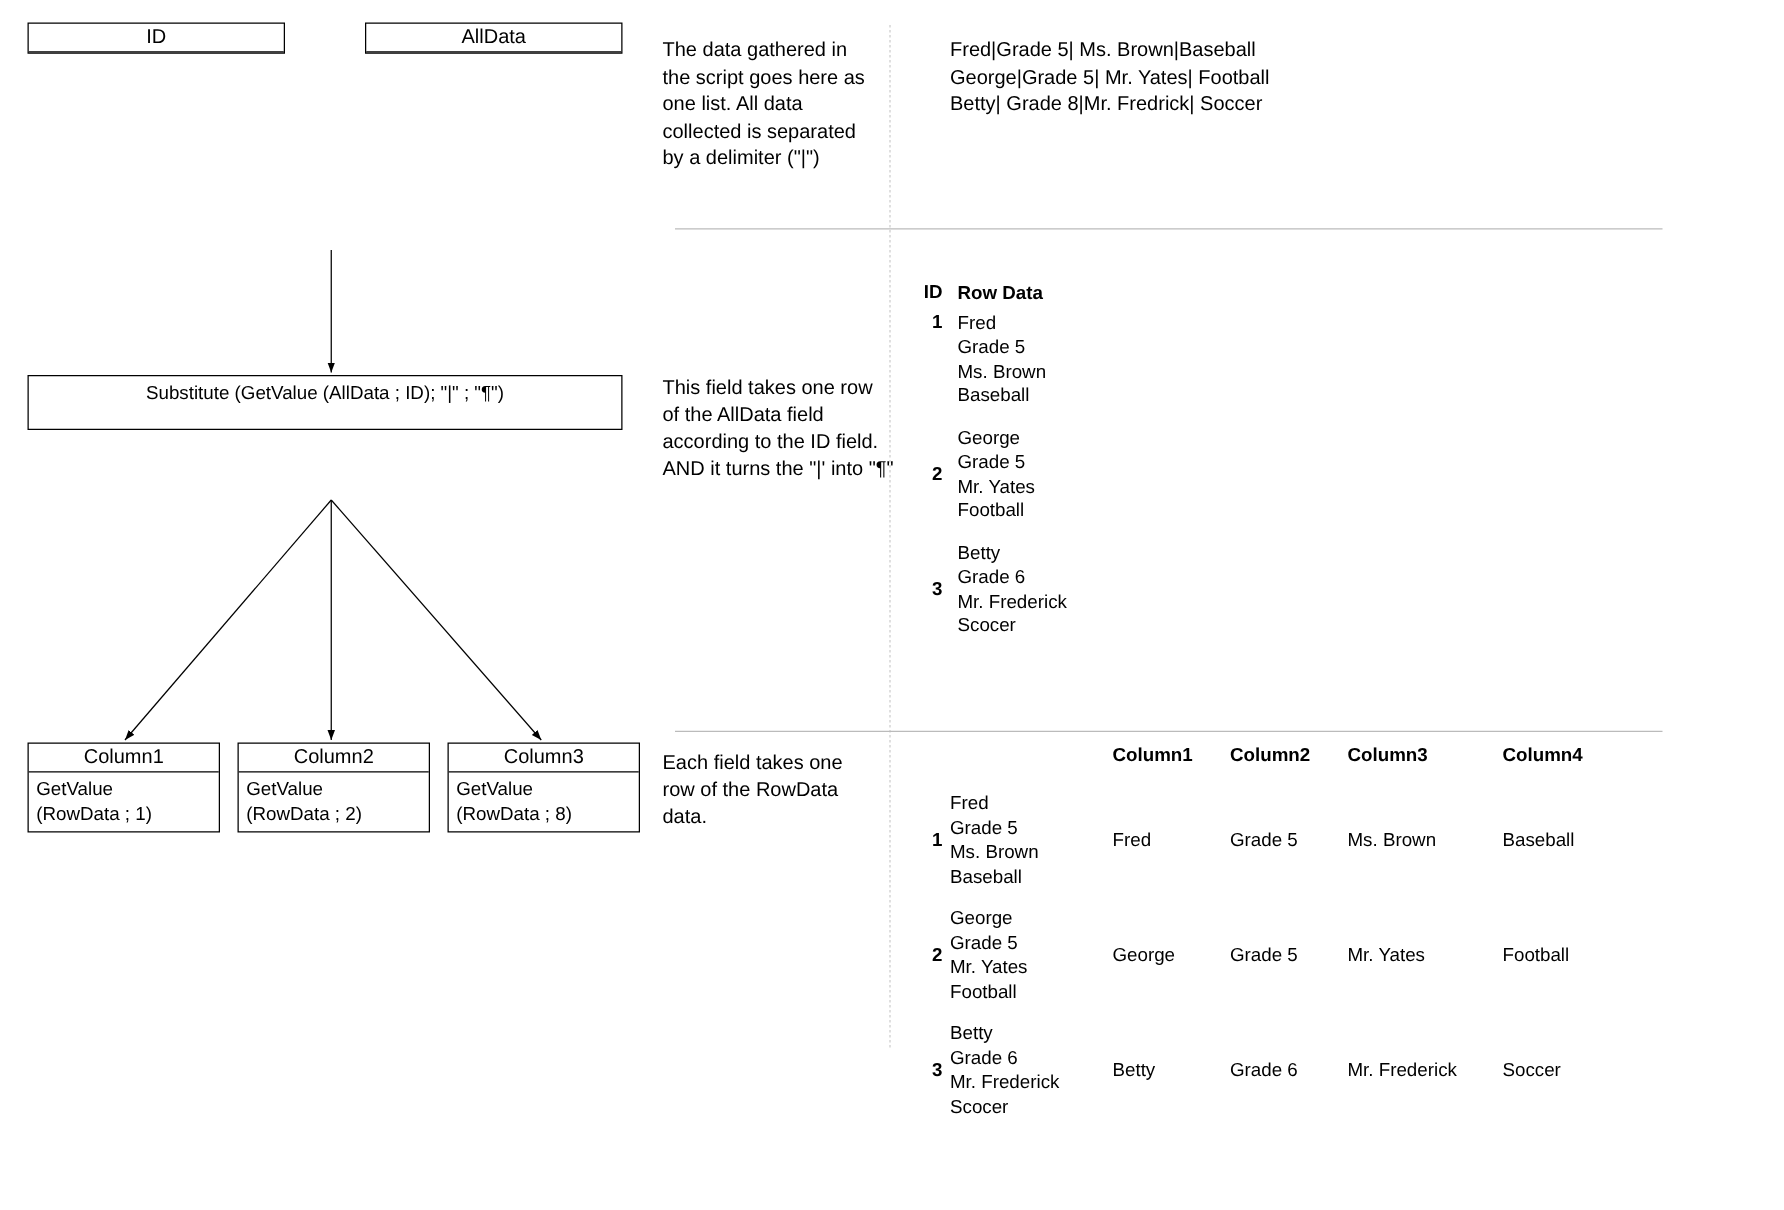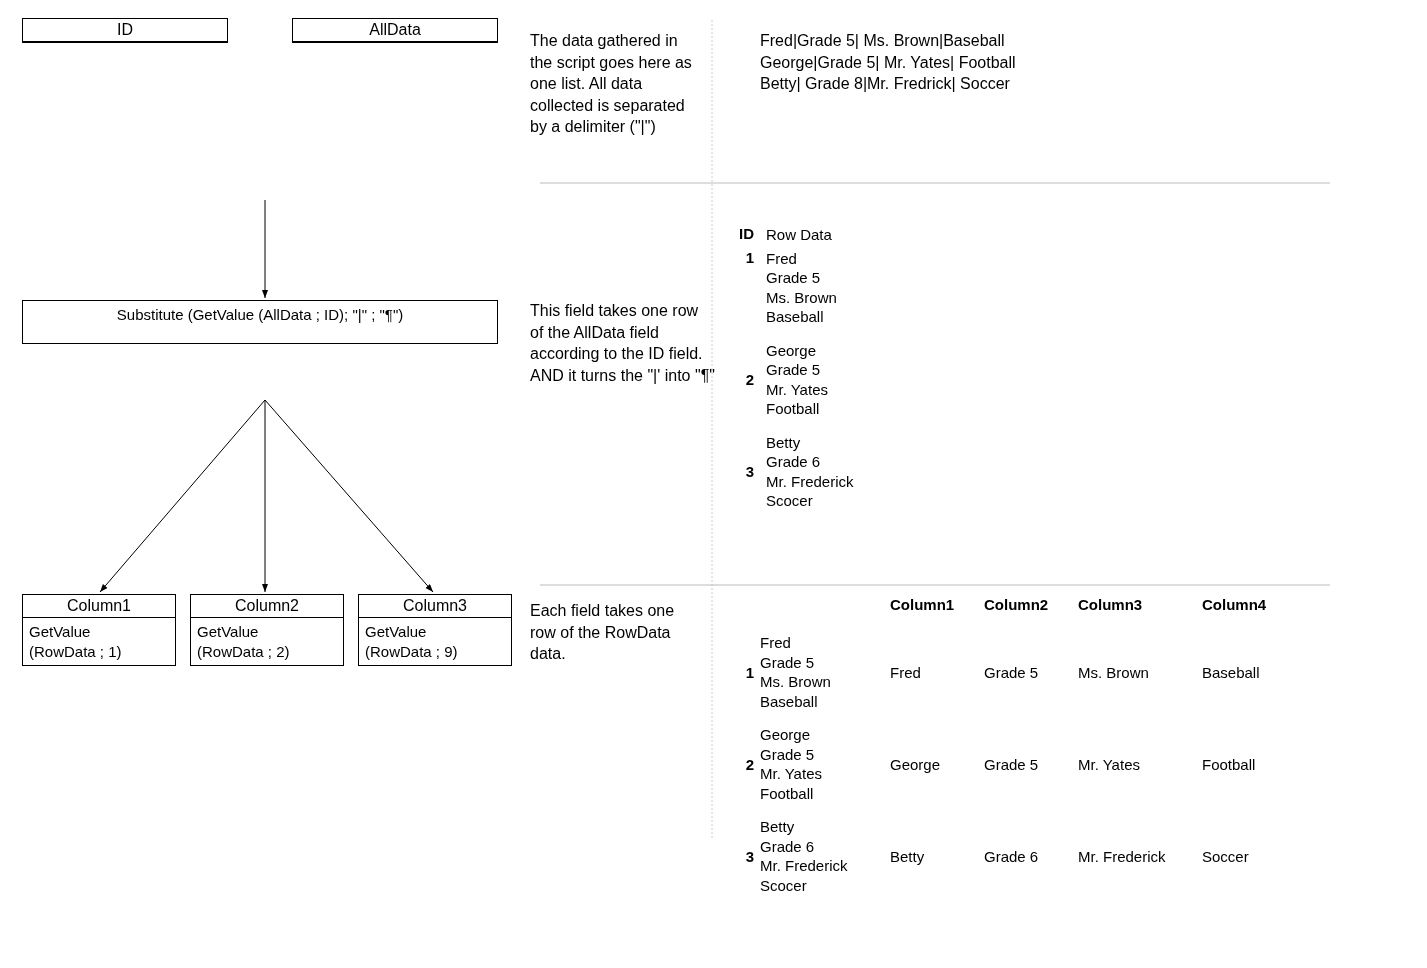--- a/index.html
+++ b/index.html
@@ -1,21 +1,21 @@
 <!DOCTYPE html>
 <html><head>
 <meta charset="utf-8">
 <style>
   html,body{margin:0;padding:0;font-family:Arial,Helvetica,sans-serif;font-size:15px;color:#000;background:#fff}
   .canvas{position:relative;width:1427px;height:968px}
   .box{position:absolute;border:1px solid #000;text-align:center;background:#fff}
   .box .title{border-bottom:1px solid #000;padding:2px 4px;font-size:16px}
   .box .body{padding:4px 6px;font-size:15px;line-height:1.3}
   .para{position:absolute;font-size:16px;line-height:1.35}
-  .bold{font-weight:normal}
+  .bold{font-weight:bold}
   svg{position:absolute;left:0;top:0;overflow:visible}
   line.divider{stroke:#bbb;stroke-width:1}
   line.vertical-divider{stroke:#ccc;stroke-width:1;stroke-dasharray:2 2}
   line.arrow{stroke:#000;stroke-width:1}
   .table{position:absolute;font-size:15px}
   .row{display:flex;align-items:flex-start;margin-bottom:14px}
   .idcol{width:30px;font-weight:bold;text-align:right;padding-right:6px}
   .cell{line-height:1.3}
   .cols{display:flex;gap:14px}
   .col{width:80px}
@@ -80,21 +80,21 @@
     <div class="body" style="text-align:left">
       <div>GetValue</div>
       <div>(RowData ; 2)</div>
     </div>
   </div>
 
   <div class="box" style="left:358px;top:594px;width:152px">
     <div class="title">Column3</div>
     <div class="body" style="text-align:left">
       <div>GetValue</div>
-      <div>(RowData ; 9)</div>
+      <div>(RowData ; 8)</div>
     </div>
   </div>
 
   <div class="para" style="left:530px;top:30px;width:170px">The data gathered in the script goes here as one list. All data collected is separated by a delimiter ("|")</div>
   <div class="para" style="left:530px;top:300px;width:185px;white-space:pre-line">This field takes one row of the AllData field according to the ID field.
 AND it turns the "|' into "¶"</div>
   <div class="para" style="left:530px;top:600px;width:170px">Each field takes one row of the RowData data.</div>
 
   <div class="para" style="left:760px;top:30px">
     <div>Fred|Grade 5| Ms. Brown|Baseball</div>

